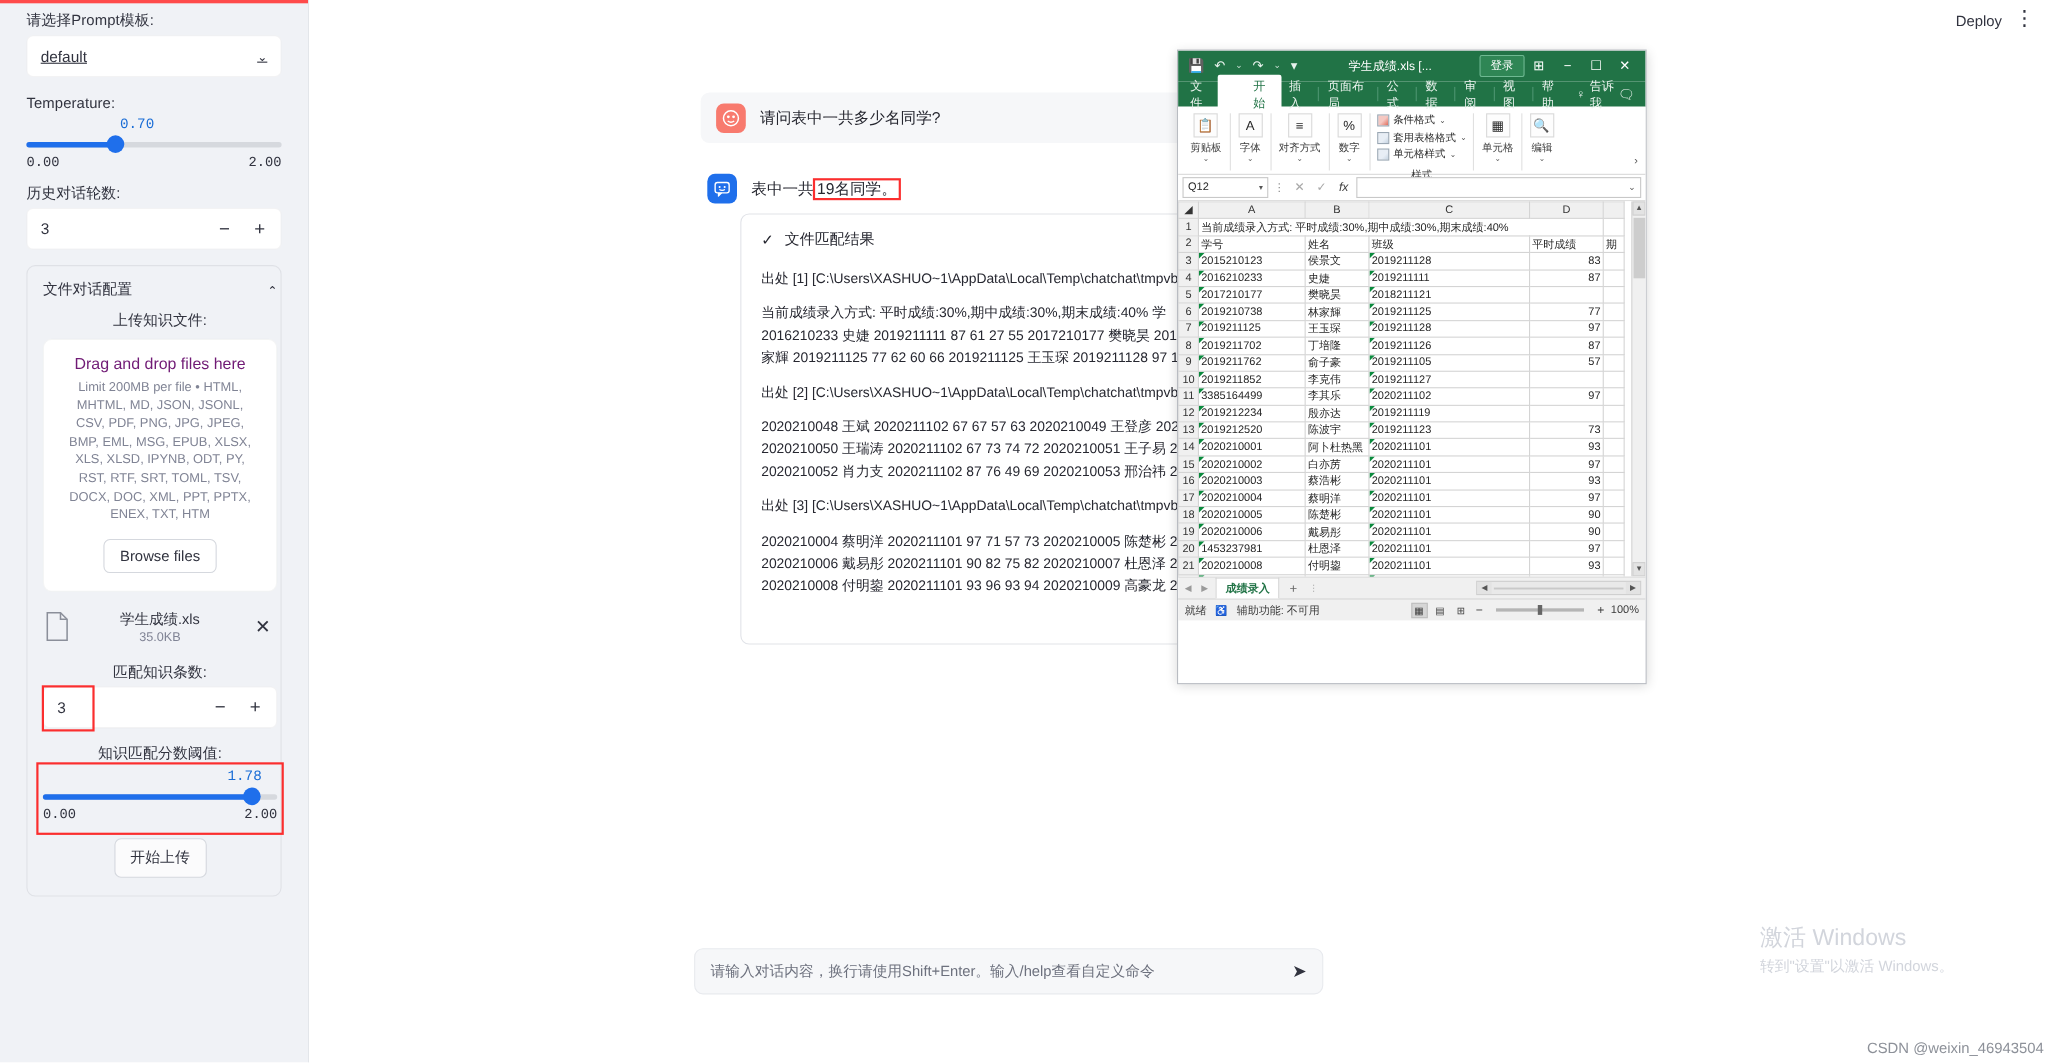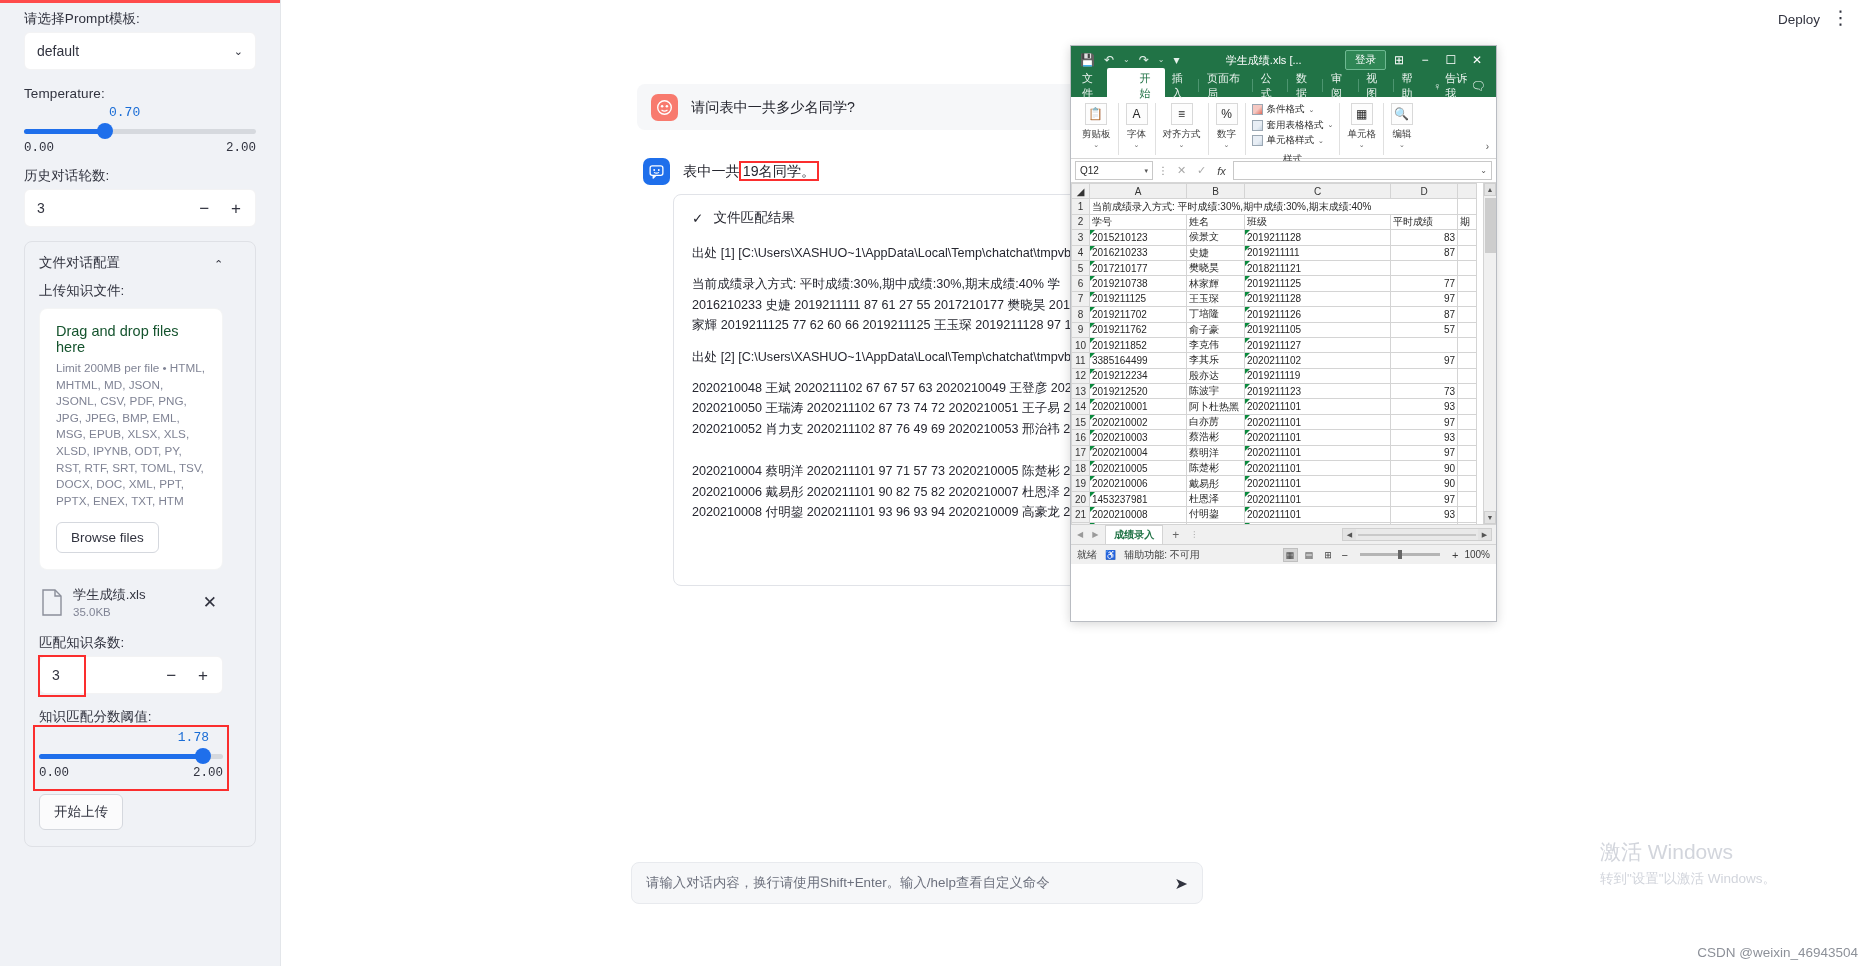--- a/index.html
+++ b/index.html
@@ -20,48 +20,49 @@
     padding:0 24px;
     overflow:hidden;
   }
   #sidebar-topline { position:absolute; left:0; top:0; width:281px; height:3px; background:#ff4b4b; }
   .sb-label { font-size:13.5px; color:#31333f; margin:10px 0 4px 0; letter-spacing:0.1px; }
   .sb-select {
     height:38px; background:#ffffff; border-radius:6px;
     display:flex; align-items:center; justify-content:space-between;
     padding:0 12px; font-size:14px; color:#31333f; cursor:pointer;
     border:1px solid rgba(49,51,63,0.06);
+    text-decoration:underline;
   }
   .chev { font-size:11px; color:#31333f; }
   .slider-wrap { margin-top:4px; position:relative; height:52px; }
   .slider-val { font-size:13px; color:#1a6dd6; font-family:"Liberation Mono", monospace; position:absolute; top:0; }
   .track { position:absolute; top:24px; left:0; right:0; height:5px; border-radius:3px; background:#d6d9de; }
   .track .fill { position:absolute; left:0; top:0; bottom:0; background:#1f6feb; border-radius:3px; }
   .thumb { position:absolute; top:18px; width:16px; height:16px; border-radius:50%; background:#1f6feb; cursor:pointer; margin-left:-8px; }
   .ends { position:absolute; top:36px; left:0; right:0; display:flex; justify-content:space-between;
           font-size:12.5px; color:#31333f; font-family:"Liberation Mono", monospace; }
   .num-input {
     height:38px; background:#ffffff; border-radius:6px; display:flex; align-items:center;
     justify-content:space-between; padding:0 14px 0 12px; font-size:14px; color:#31333f;
     border:1px solid rgba(49,51,63,0.06);
   }
   .num-btns { display:flex; gap:22px; font-size:17px; color:#31333f; }
   .num-btns span { cursor:pointer; line-height:1; }
 
   .expander {
     margin-top:14px; border:1px solid #dfe1e6; border-radius:8px;
-    background:#f0f2f6; padding:10px 32px 16px 14px;
+    background:#f0f2f6; padding:10px 3px 16px 14px;text-align:center;
   }
   .expander-hd { display:flex; align-items:center; justify-content:space-between;
                  font-size:13.5px; color:#31333f; cursor:pointer; padding:2px 0 8px 0; }
   .dropzone {
     background:#ffffff; border-radius:8px; padding:14px 16px 16px 16px;
     border:1px solid rgba(49,51,63,0.05);
   }
-  .dz-title { font-size:14.5px; color:#14532d; margin-bottom:5px; }
+  .dz-title { font-size:14.5px; color:#701a75; margin-bottom:5px; }
   .dz-sub { font-size:11.7px; color:#808495; line-height:1.42; }
   .browse-btn {
     margin-top:13px; display:inline-block; border:1px solid #d5d8de; border-radius:6px;
     padding:7px 14px; font-size:13.5px; color:#31333f; background:#ffffff; cursor:pointer;
   }
   .file-row { display:flex; align-items:center; gap:10px; margin-top:16px; padding:0 2px; }
   .file-icon { width:22px; height:27px; flex:0 0 auto; }
   .file-meta { flex:1; }
   .file-name { font-size:13.2px; color:#31333f; }
   .file-size { font-size:11.5px; color:#808495; margin-top:2px; }
@@ -326,20 +327,21 @@
         <div class="rc-line">当前成绩录入方式: 平时成绩:30%,期中成绩:30%,期末成绩:40% 学</div>
         <div class="rc-line">2016210233 史婕 2019211111 87 61 27 55 2017210177 樊晓昊 20182</div>
         <div class="rc-line">家輝 2019211125 77 62 60 66 2019211125 王玉琛 2019211128 97 100</div>
         <div class="rc-gap"></div>
         <div class="rc-line">出处 [2] [C:\Users\XASHUO~1\AppData\Local\Temp\chatchat\tmpvb</div>
         <div class="rc-gap"></div>
         <div class="rc-line">2020210048 王斌 2020211102 67 67 57 63 2020210049 王登彦 20202</div>
         <div class="rc-line">2020210050 王瑞涛 2020211102 67 73 74 72 2020210051 王子易 202</div>
         <div class="rc-line">2020210052 肖力支 2020211102 87 76 49 69 2020210053 邢治祎 202</div>
         <div class="rc-gap"></div>
+        <div class="rc-line">出处 [3] [C:\Users\XASHUO~1\AppData\Local\Temp\chatchat\tmpvb</div>
         <div class="rc-gap"></div>
         <div class="rc-line">2020210004 蔡明洋 2020211101 97 71 57 73 2020210005 陈楚彬 202</div>
         <div class="rc-line">2020210006 戴易彤 2020211101 90 82 75 82 2020210007 杜恩泽 202</div>
         <div class="rc-line">2020210008 付明鋆 2020211101 93 96 93 94 2020210009 高豪龙 202</div>
       </div>
   </div>
 
   <div id="composer">
     <span class="ph">请输入对话内容，换行请使用Shift+Enter。输入/help查看自定义命令</span>
     <span id="send-icon">➤</span>

